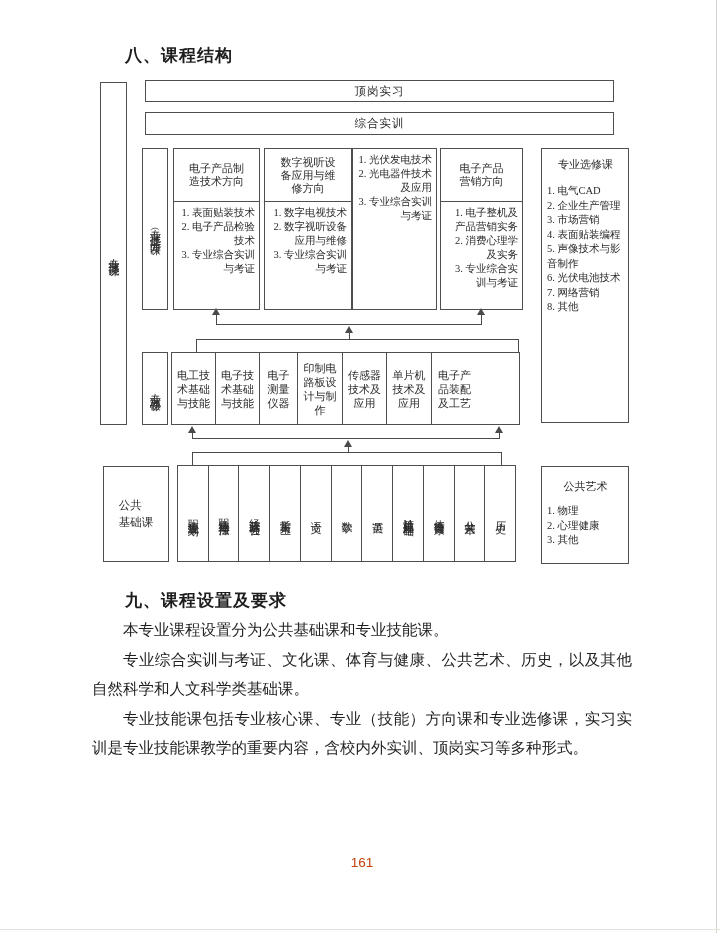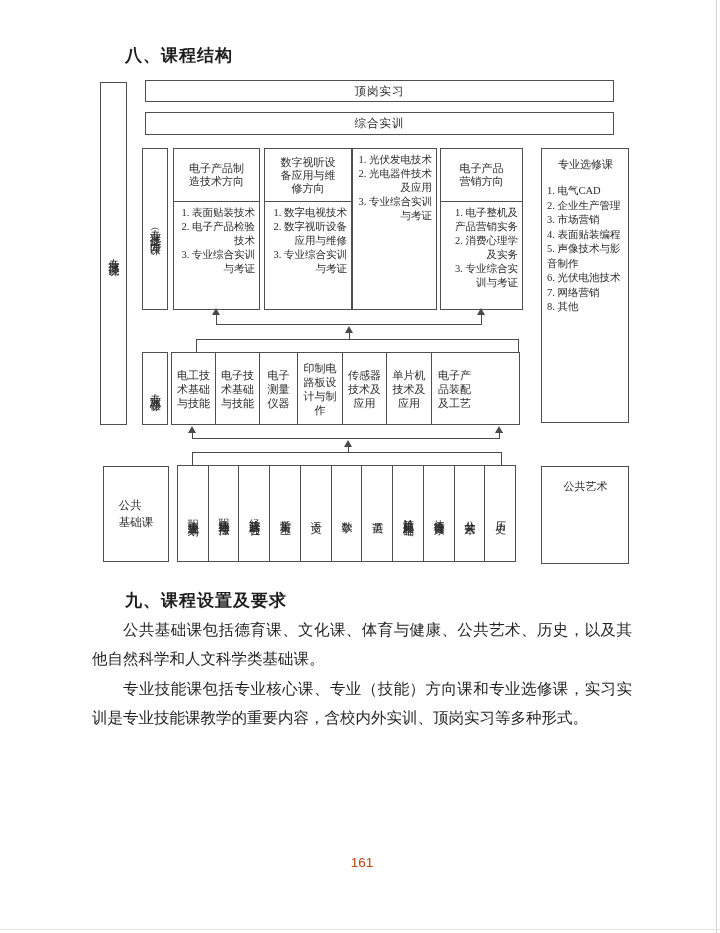--- a/index.html
+++ b/index.html
@@ -176,20 +176,23 @@
       <div class="basic-cell">
           <span class="vtext">公共艺术</span>
         </div>
       <div class="basic-cell">
           <span class="vtext">历史</span>
         </div>
     </div>
 
     <div class="box elective" id="pub-elective">
       <div class="etitle">公共艺术</div>
+      <div class="elist">1. 物理
+2. 心理健康
+3. 其他</div>
     </div>
 
     <div>
       <div class="tri-up" style="left:212px;top:308px;"></div>
       <div class="vline" style="left:216px;top:314px;height:10px;"></div>
       <div class="tri-up" style="left:477px;top:308px;"></div>
       <div class="vline" style="left:481px;top:314px;height:10px;"></div>
       <div class="hline" style="left:216px;top:324px;width:266px;"></div>
       <div class="tri-up" style="left:345px;top:326px;"></div>
       <div class="vline" style="left:349px;top:332px;height:7px;"></div>
@@ -208,21 +211,22 @@
       <div class="vline" style="left:348px;top:446px;height:6px;"></div>
       <div class="hline" style="left:192px;top:452px;width:310px;"></div>
       <div class="vline" style="left:192px;top:452px;height:13px;"></div>
       <div class="vline" style="left:501px;top:452px;height:13px;"></div>
     </div>
   </div>
 
   <h2 class="h-sec" id="heading9">九、课程设置及要求</h2>
 
   <div class="bodytext">
-    <p>公共基础课包括德育课、文化课、体育与健康、公共艺术、历史，以及其他自然科学和人文科学类基础课。</p>
+    <p>本专业课程设置分为公共基础课和专业技能课。</p>
+    <p>专业综合实训与考证、文化课、体育与健康、公共艺术、历史，以及其他自然科学和人文科学类基础课。</p>
     <p>专业技能课包括专业核心课、专业（技能）方向课和专业选修课，实习实训是专业技能课教学的重要内容，含校内外实训、顶岗实习等多种形式。</p>
   </div>
 
   <div id="pagenum">161</div>
 
   <div class="page-edge-right"></div>
   <div class="page-edge-bottom"></div>
 </div>
 
 </body></html>

